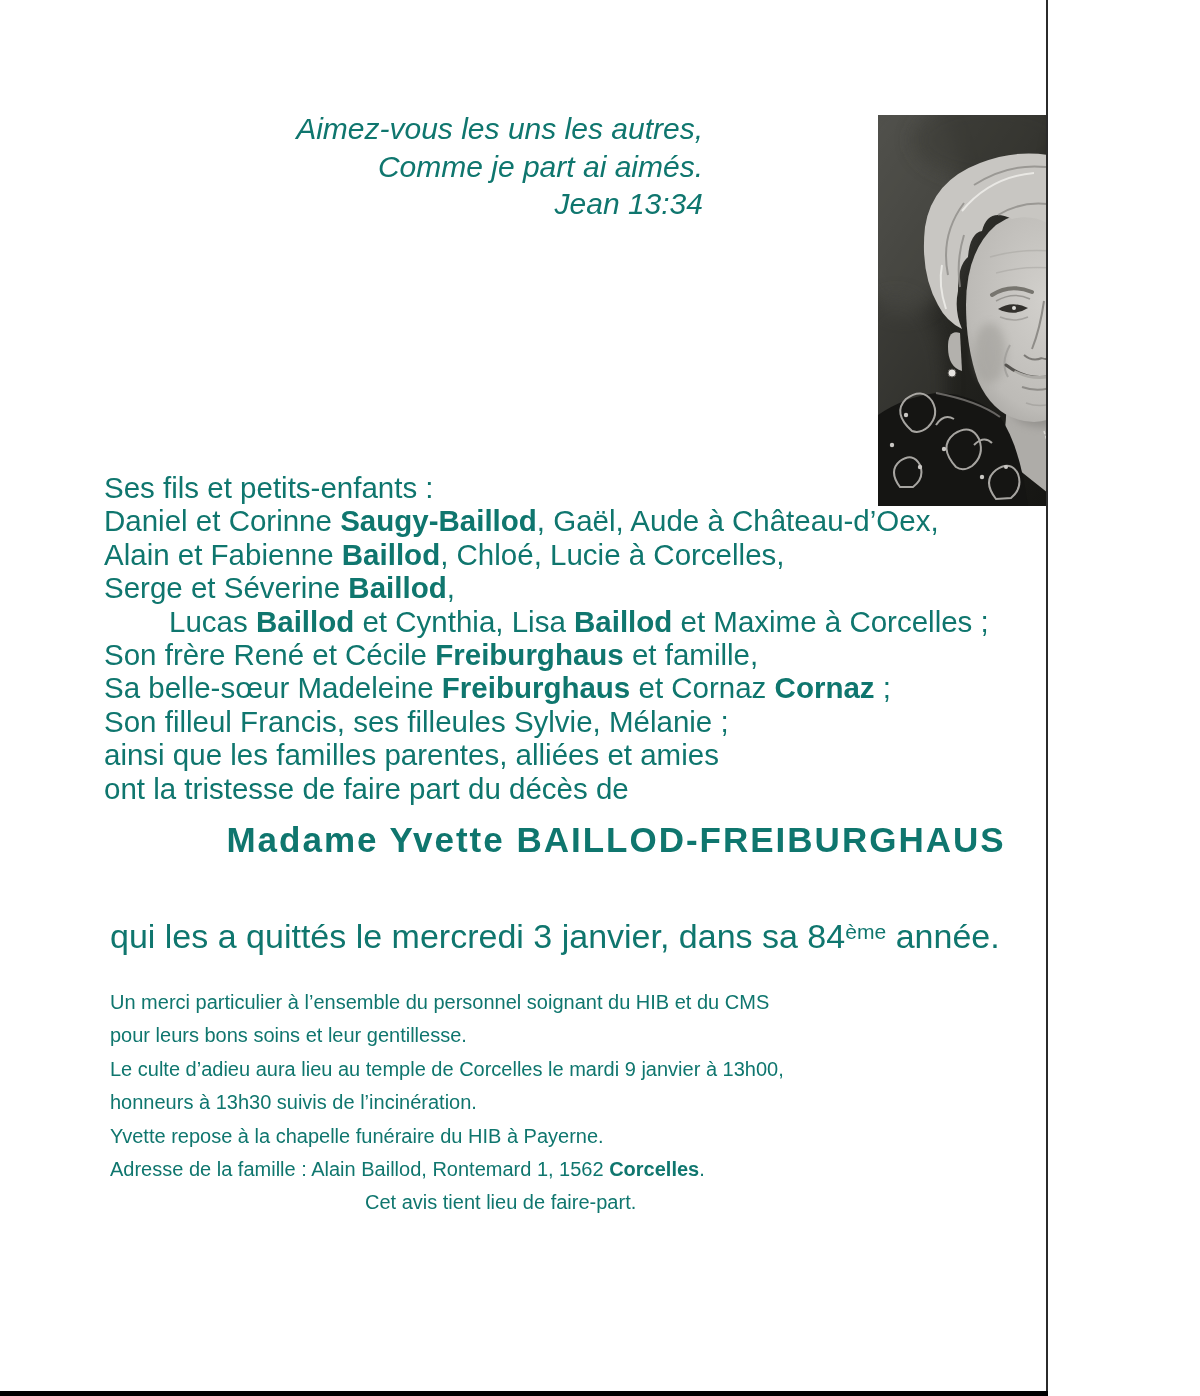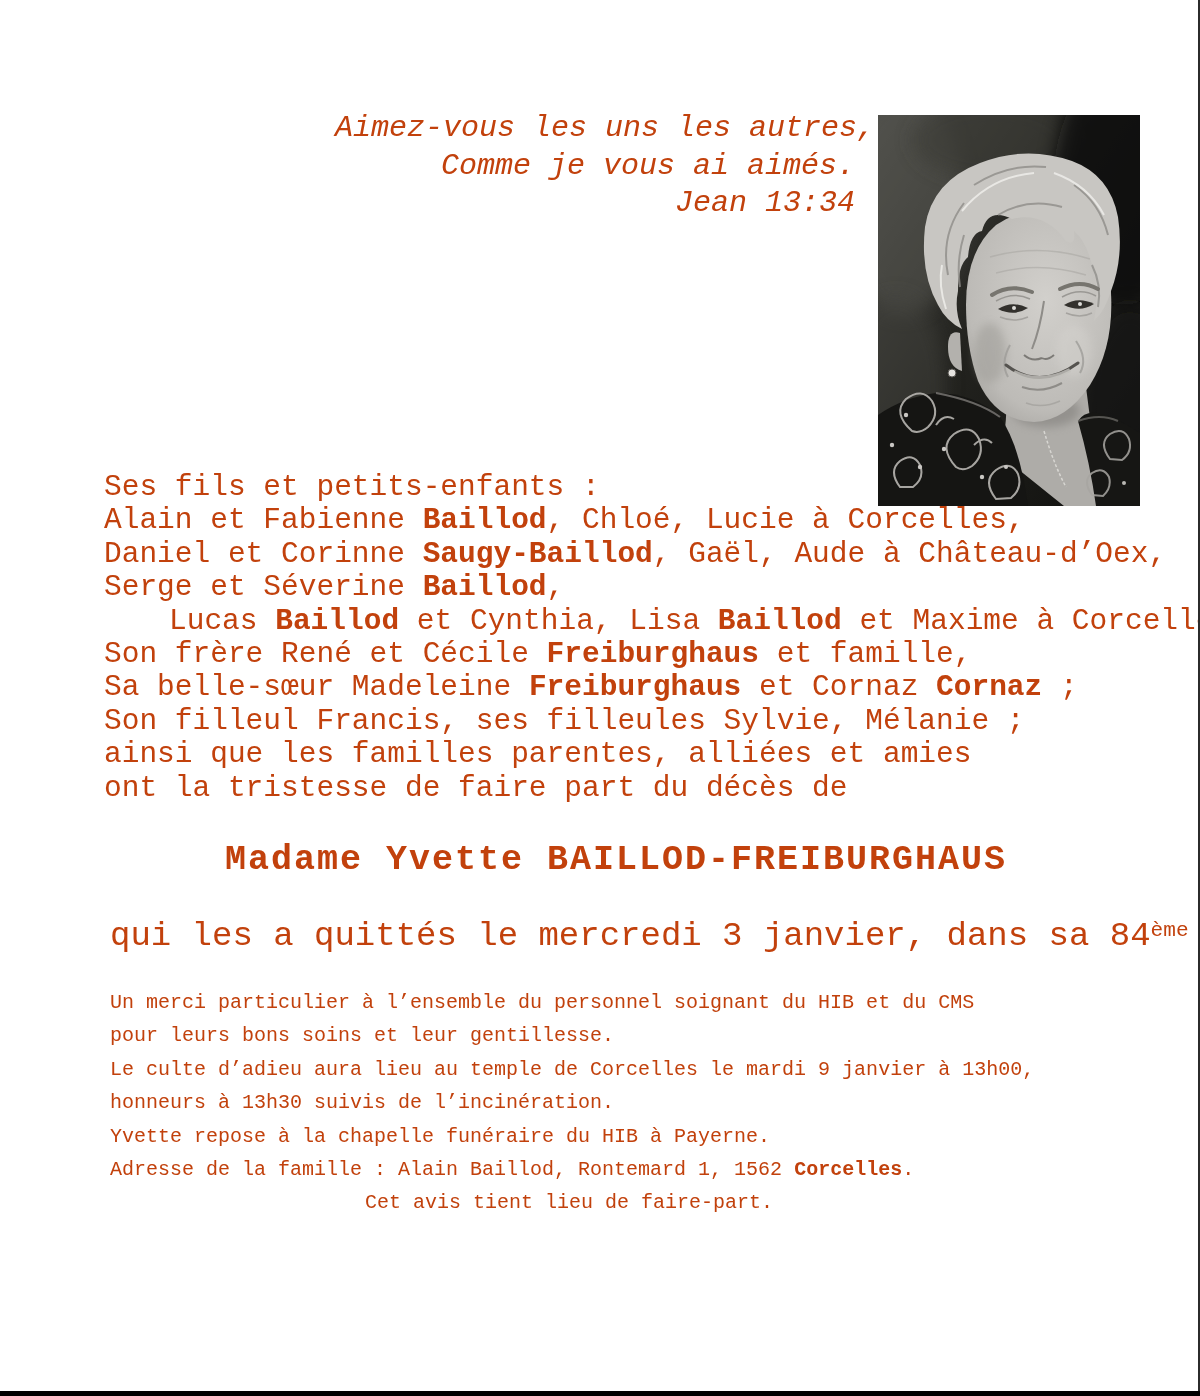--- a/index.html
+++ b/index.html
@@ -1,22 +1,22 @@
 <!DOCTYPE html>
 <html><head>
 <meta charset="utf-8">
 <style>
   html, body { margin: 0; padding: 0; background: #ffffff; }
   .page {
     position: relative;
-    width: 1200px;
+    width: 1048px;
     height: 1396px;
     background: #ffffff;
-    color: #c2410c;
-    font-family: Liberation Mono, monospace;
+    color: #0f766e;
+    font-family: Liberation Sans, sans-serif;
     overflow: hidden;
   }
   .quote {
     position: absolute;
     top: 110px;
     right: 345px;
     width: 520px;
     text-align: right;
     font-style: italic;
     font-size: 30px;
@@ -37,21 +37,21 @@
     top: 471px;
     font-size: 29.5px;
     line-height: 33.4px;
     white-space: nowrap;
   }
   .family p, .notice p, .death p { margin: 0; }
   .indent { padding-left: 65px; text-align: right; }
   .title {
     position: absolute;
     left: 110px;
-    top: 840px;
+    top: 820px;
     width: 1012px;
     text-align: center;
     font-weight: bold;
     font-size: 35px;
     line-height: 40px;
     letter-spacing: 2px;
     white-space: nowrap;
   }
   .death {
     position: absolute;
@@ -94,21 +94,21 @@
   }
   b { font-weight: bold; }
 </style>
 </head>
 <body>
 
 <div class="page">
 
   <div class="quote">
     <div>Aimez-vous les uns les autres,</div>
-    <div>Comme je vous ai aimés.</div>
+    <div>Comme je part ai aimés.</div>
     <div>Jean 13:34</div>
   </div>
 
   <div class="photo">
     <svg viewBox="0 0 262 391" xmlns="http://www.w3.org/2000/svg">
       <defs>
         <linearGradient id="bgg" x1="0" y1="0" x2="1" y2="1">
           <stop offset="0" stop-color="#4c4c48"></stop>
           <stop offset="0.45" stop-color="#23231f"></stop>
           <stop offset="1" stop-color="#0f0f0d"></stop>
@@ -216,22 +216,22 @@
           <path d="M214,380 q-10,-14 0,-22 q11,-7 17,4 q3,11 -6,19 z"></path>
         </g>
         <circle cx="246" cy="368" r="2" fill="#b9b7b3"></circle>
         <path d="M166,316 Q176,350 188,372" stroke="#dcdad6" stroke-width="1.5" fill="none" stroke-dasharray="3 2" opacity="0.9"></path>
       </g>
     </svg>
   </div>
 
   <div class="family">
     <p><span>Ses fils et petits-enfants :</span></p>
+    <p><span>Daniel et Corinne </span><b>Saugy-Baillod</b><span>, Gaël, Aude à Château-d’Oex,</span></p>
     <p><span>Alain et Fabienne </span><b>Baillod</b><span>, Chloé, Lucie à Corcelles,</span></p>
-    <p><span>Daniel et Corinne </span><b>Saugy-Baillod</b><span>, Gaël, Aude à Château-d’Oex,</span></p>
     <p><span>Serge et Séverine </span><b>Baillod</b><span>,</span></p>
     <p class="indent"><span>Lucas </span><b>Baillod</b><span> et Cynthia, Lisa </span><b>Baillod</b><span> et Maxime à Corcelles ;</span></p>
     <p><span>Son frère René et Cécile </span><b>Freiburghaus</b><span> et famille,</span></p>
     <p><span>Sa belle-sœur Madeleine </span><b>Freiburghaus</b><span> et Cornaz </span><b>Cornaz</b><span> ;</span></p>
     <p><span>Son filleul Francis, ses filleules Sylvie, Mélanie ;</span></p>
     <p><span>ainsi que les familles parentes, alliées et amies</span></p>
     <p><span>ont la tristesse de faire part du décès de</span></p>
   </div>
 
   <div class="title">Madame Yvette BAILLOD-FREIBURGHAUS</div>

